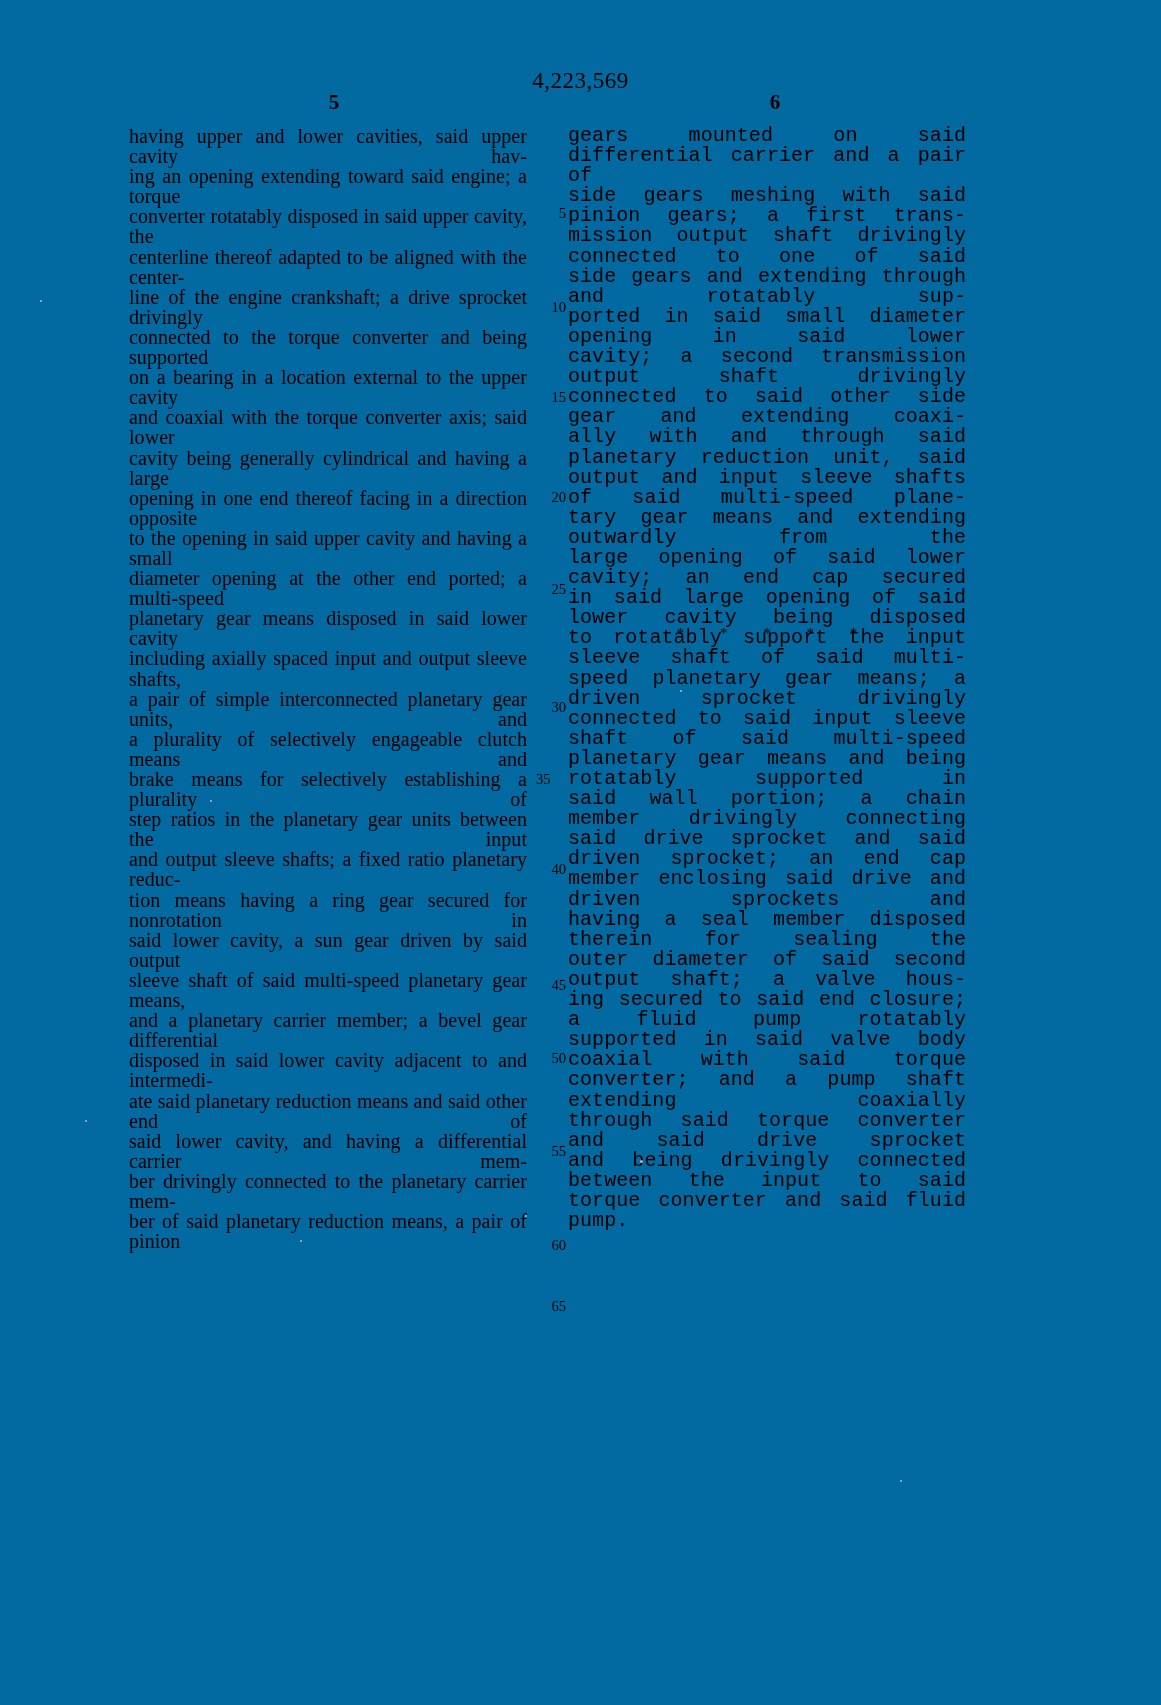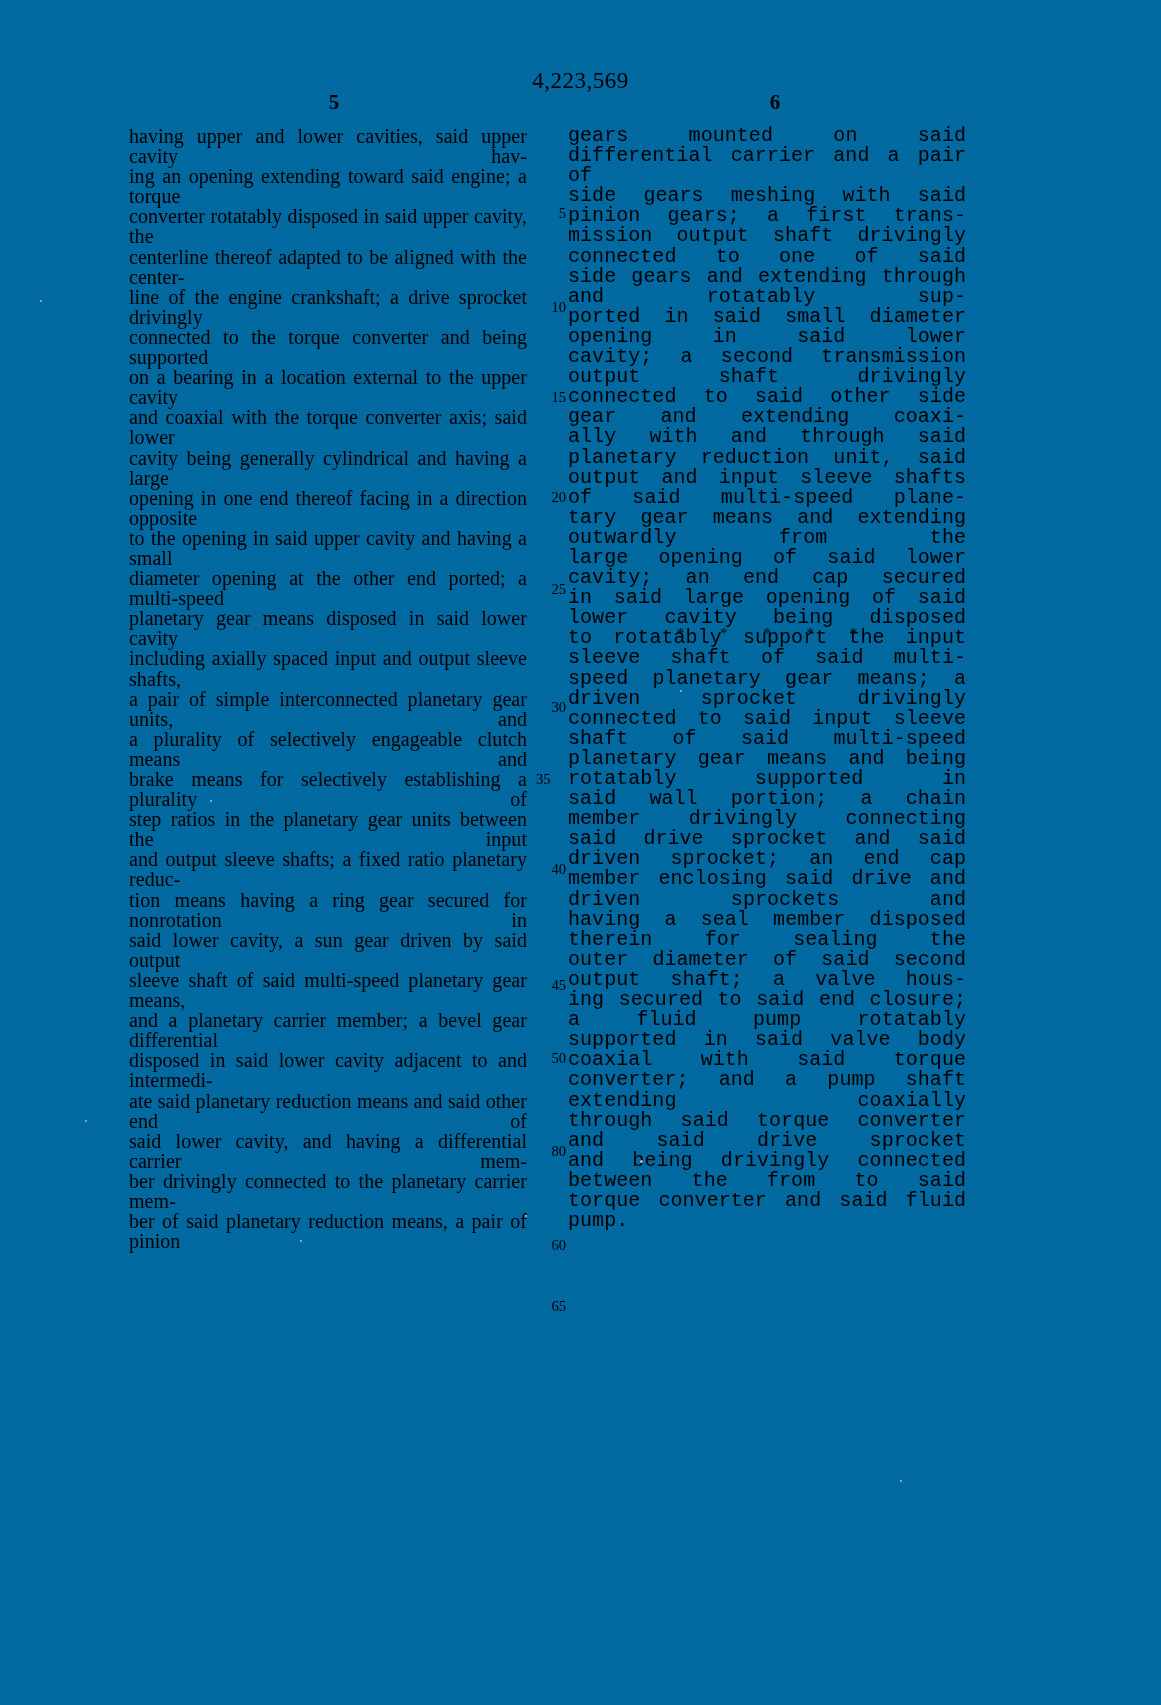--- a/index.html
+++ b/index.html
@@ -148,21 +148,21 @@
       <span class="ln" style="position: absolute; right: 0px; top: 84px; width: 30px; text-align: right;">5</span>
       <span class="ln" style="position: absolute; right: 0px; top: 178px; width: 30px; text-align: right;">10</span>
       <span class="ln" style="position: absolute; right: 0px; top: 268px; width: 30px; text-align: right;">15</span>
       <span class="ln" style="position: absolute; right: 0px; top: 368px; width: 30px; text-align: right;">20</span>
       <span class="ln" style="position: absolute; right: 0px; top: 460px; width: 30px; text-align: right;">25</span>
       <span class="ln" style="position: absolute; right: 0px; top: 578px; width: 30px; text-align: right;">30</span>
       <span class="ln" style="position: absolute; right: 0px; top: 650px; width: 30px; text-align: left;">35</span>
       <span class="ln" style="position: absolute; right: 0px; top: 740px; width: 30px; text-align: right;">40</span>
       <span class="ln" style="position: absolute; right: 0px; top: 836px; width: 30px; text-align: right; margin-top: 20px;">45</span>
       <span class="ln" style="position: absolute; right: 0px; top: 929px; width: 30px; text-align: right;">50</span>
-      <span class="ln" style="position: absolute; right: 0px; top: 1022px; width: 30px; text-align: right;">80</span>
+      <span class="ln" style="position: absolute; right: 0px; top: 1022px; width: 30px; text-align: right;">55</span>
       <span class="ln" style="position: absolute; right: 0px; top: 1116px; width: 30px; text-align: right;">60</span>
       <span class="ln" style="position: absolute; right: 0px; top: 1177px; width: 30px; text-align: right;">65</span>
     </div>
 
   <div class="column right" id="right-column">
       <div class="jline">gears mounted on said differential carrier and a pair of</div>
       <div class="jline">side gears meshing with said pinion gears; a first trans-</div>
       <div class="jline">mission output shaft drivingly connected to one of said</div>
       <div class="jline">side gears and extending through and rotatably sup-</div>
       <div class="jline">ported in said small diameter opening in said lower</div>
@@ -179,21 +179,21 @@
       <div class="jline">planetary gear means and being rotatably supported in</div>
       <div class="jline">said wall portion; a chain member drivingly connecting</div>
       <div class="jline">said drive sprocket and said driven sprocket; an end cap</div>
       <div class="jline">member enclosing said drive and driven sprockets and</div>
       <div class="jline">having a seal member disposed therein for sealing the</div>
       <div class="jline">outer diameter of said second output shaft; a valve hous-</div>
       <div class="jline">ing secured to said end closure; a fluid pump rotatably</div>
       <div class="jline">supported in said valve body coaxial with said torque</div>
       <div class="jline">converter; and a pump shaft extending coaxially</div>
       <div class="jline">through said torque converter and said drive sprocket</div>
-      <div class="jline">and being drivingly connected between the from to said</div>
+      <div class="jline">and being drivingly connected between the input to said</div>
       <div class="jline last">torque converter and said fluid pump.</div>
     </div>
 
   <div class="asterisks">*  *  *  *  *</div>
 
   <div class="speck" style="left:40px; top:300px; width:2px; height:2px;"></div>
   <div class="speck" style="left:210px; top:800px; width:2px; height:2px;"></div>
   <div class="speck" style="left:680px; top:690px; width:2px; height:2px;"></div>
   <div class="speck" style="left:640px; top:1160px; width:3px; height:3px;"></div>
   <div class="speck" style="left:900px; top:1480px; width:2px; height:2px;"></div>

